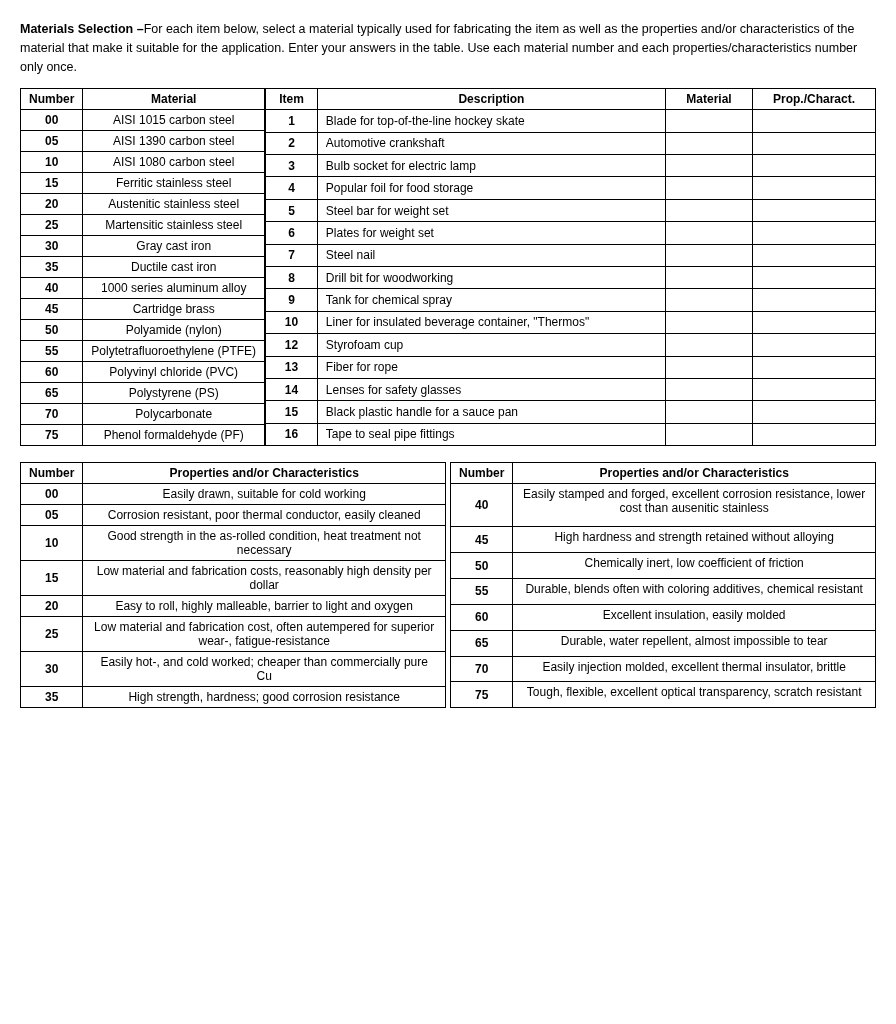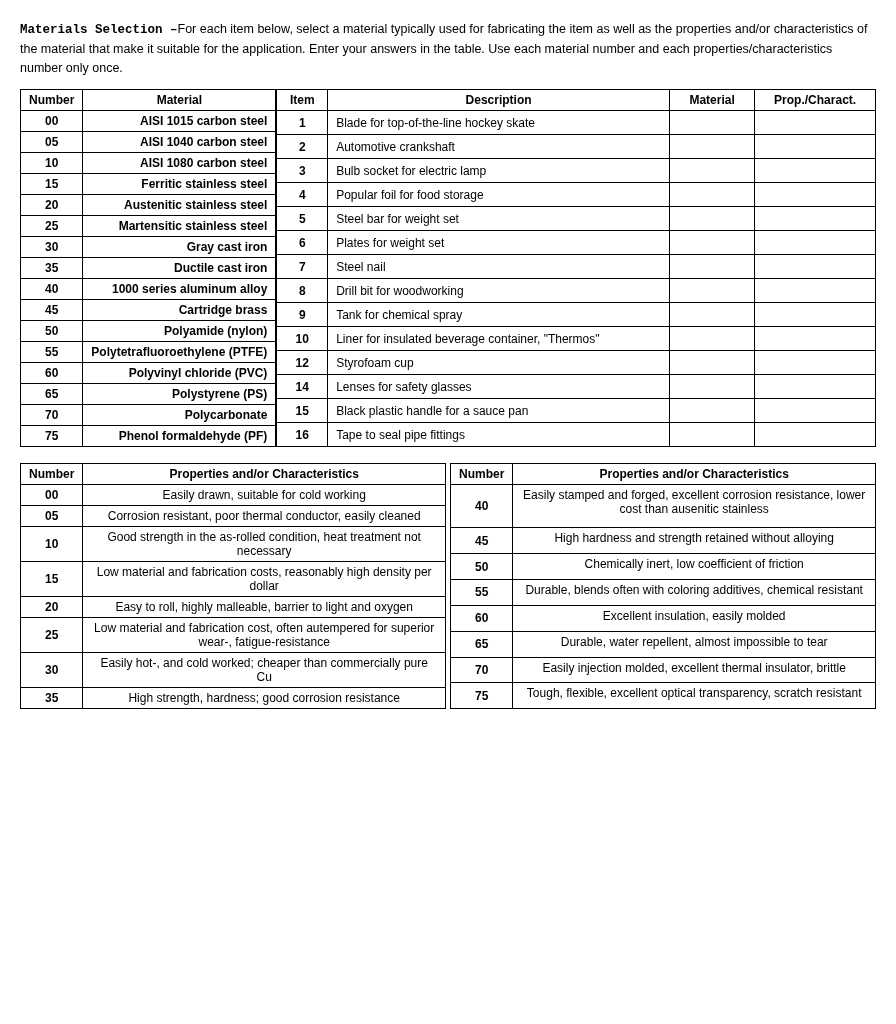--- a/index.html
+++ b/index.html
@@ -8,39 +8,38 @@
       font-size: 12px;
       background: #fff;
       padding: 20px;
       width: 896px;
     }
     .instructions {
       margin-bottom: 12px;
       font-size: 12.5px;
       line-height: 1.5;
     }
-    .instructions strong { font-weight: bold; font-family: Liberation Mono, monospace; }
+    .instructions strong { font-weight: bold; }
 
     .top-section {
       display: flex;
       gap: 0;
       margin-bottom: 16px;
     }
 
     
     .materials-table {
       border-collapse: collapse;
       margin-right: 0;
       flex-shrink: 0;
     }
     .materials-table th, .materials-table td {
       border: 1px solid #000;
       padding: 3px 8px;
-      text-align: right;
-      font-weight: bold;
+      text-align: center;
     }
     .materials-table th {
       font-weight: bold;
       background: #fff;
       text-align: center;
     }
     .materials-table td:first-child {
       font-weight: bold;
       text-align: center;
     }
@@ -112,21 +111,21 @@
         <th>Material</th>
       </tr>
     </thead>
     <tbody id="materials-tbody">
     <tr>
           <td>00</td>
           <td>AISI 1015 carbon steel</td>
         </tr>
         <tr>
           <td>05</td>
-          <td>AISI 1040 carbon steel</td>
+          <td>AISI 1390 carbon steel</td>
         </tr>
         <tr>
           <td>10</td>
           <td>AISI 1080 carbon steel</td>
         </tr>
         <tr>
           <td>15</td>
           <td>Ferritic stainless steel</td>
         </tr>
         <tr>
@@ -250,20 +249,26 @@
           <td></td>
           <td></td>
         </tr>
         <tr>
           <td>12</td>
           <td>Styrofoam cup</td>
           <td></td>
           <td></td>
         </tr>
         <tr>
+          <td>13</td>
+          <td>Fiber for rope</td>
+          <td></td>
+          <td></td>
+        </tr>
+        <tr>
           <td>14</td>
           <td>Lenses for safety glasses</td>
           <td></td>
           <td></td>
         </tr>
         <tr>
           <td>15</td>
           <td>Black plastic handle for a sauce pan</td>
           <td></td>
           <td></td>

